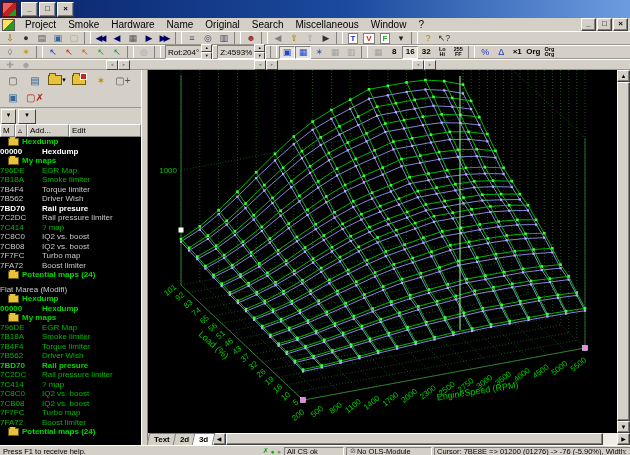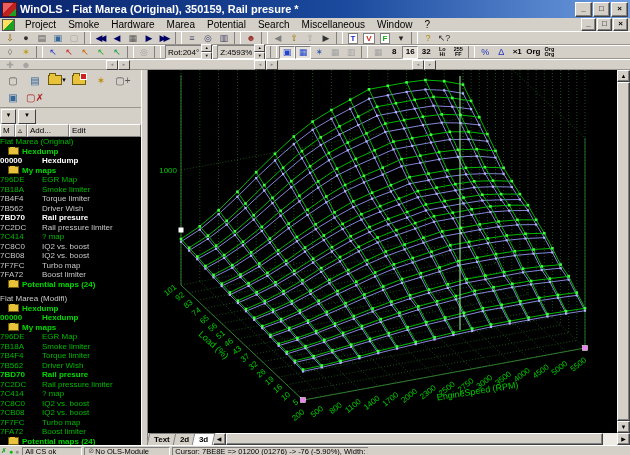--- a/index.html
+++ b/index.html
@@ -90,34 +90,33 @@
   .st-text{padding:0 3px;white-space:nowrap;overflow:hidden}
   .st-box{height:9px;border:1px solid;border-color:#808080 #fff #fff #808080;display:flex;align-items:center;
     padding:0 2px;margin-left:2px;white-space:nowrap;overflow:hidden;box-sizing:border-box;flex:0 0 auto}
   .st-ico{font-size:7px;margin:0 1px;flex:0 0 auto}
 </style>
 </head>
 <body>
 
 <div id="titlebar" class="abs">
   <div id="app-icon"></div>
-  <div class="title-text">WinOLS - Fiat Marea (Original), 350159, Rail presure *</div>
   <div class="winbtn">_</div>
   <div class="winbtn">□</div>
   <div class="winbtn">×</div>
 </div>
 
 <div id="menubar" class="abs">
   <div id="doc-icon"></div>
   <div id="menu-items" style="display:flex">
       <div class="menu-item">Project</div>
       <div class="menu-item">Smoke</div>
       <div class="menu-item">Hardware</div>
-      <div class="menu-item">Marea</div>
-      <div class="menu-item">Potential</div>
+      <div class="menu-item">Name</div>
+      <div class="menu-item">Original</div>
       <div class="menu-item">Search</div>
       <div class="menu-item">Miscellaneous</div>
       <div class="menu-item">Window</div>
       <div class="menu-item">?</div>
     </div>
   <div class="mdi-btns">
     <div class="winbtn">_</div>
     <div class="winbtn">□</div>
     <div class="winbtn">×</div>
   </div>
@@ -257,21 +256,20 @@
 </div>
 
 <div id="list-header" class="abs">
     <div class="hdr-cell" style="width: 15px;">M</div>
     <div class="hdr-cell" style="width: 12px;">▵</div>
     <div class="hdr-cell" style="width: 42px;">Add...</div>
     <div class="hdr-cell" style="width: 72px;">Edit</div>
   </div>
 
 <div id="tree" class="abs">
-    <div class="trow c-green">Fiat Marea (Original)</div>
     <div class="trow c-greenb indent1">
       <span class="folder small"></span>
       <span>Hexdump</span>
     </div>
     <div class="trow c-whiteb indent2">
       <span class="addr">00000</span>
       <span>Hexdump</span>
     </div>
     <div class="trow c-greenb indent1">
       <span class="folder small"></span>
@@ -1094,20 +1092,21 @@
       <div class="tab active"><span>3d</span></div>
     </div>
   <div class="sb-btn">◀</div>
   <div id="hs-track">
     <div class="sb-thumb-h"></div>
   </div>
   <div class="sb-btn">▶</div>
 </div>
 
 <div id="statusbar" class="abs">
+  <div class="st-text" style="flex:1">Press F1 to receive help.</div>
   <div class="st-ico" style="color:#00a000">✗</div>
   <div class="st-ico" style="color:#00c000">●</div>
   <div class="st-ico" style="color:#909090">●</div>
   <div class="st-box" style="width:60px">
     <span>All CS ok</span>
   </div>
   <div class="st-box" style="width:86px">
     <span class="st-ico" style="color:#555">⊘</span>
     <span>No OLS-Module</span>
   </div>

